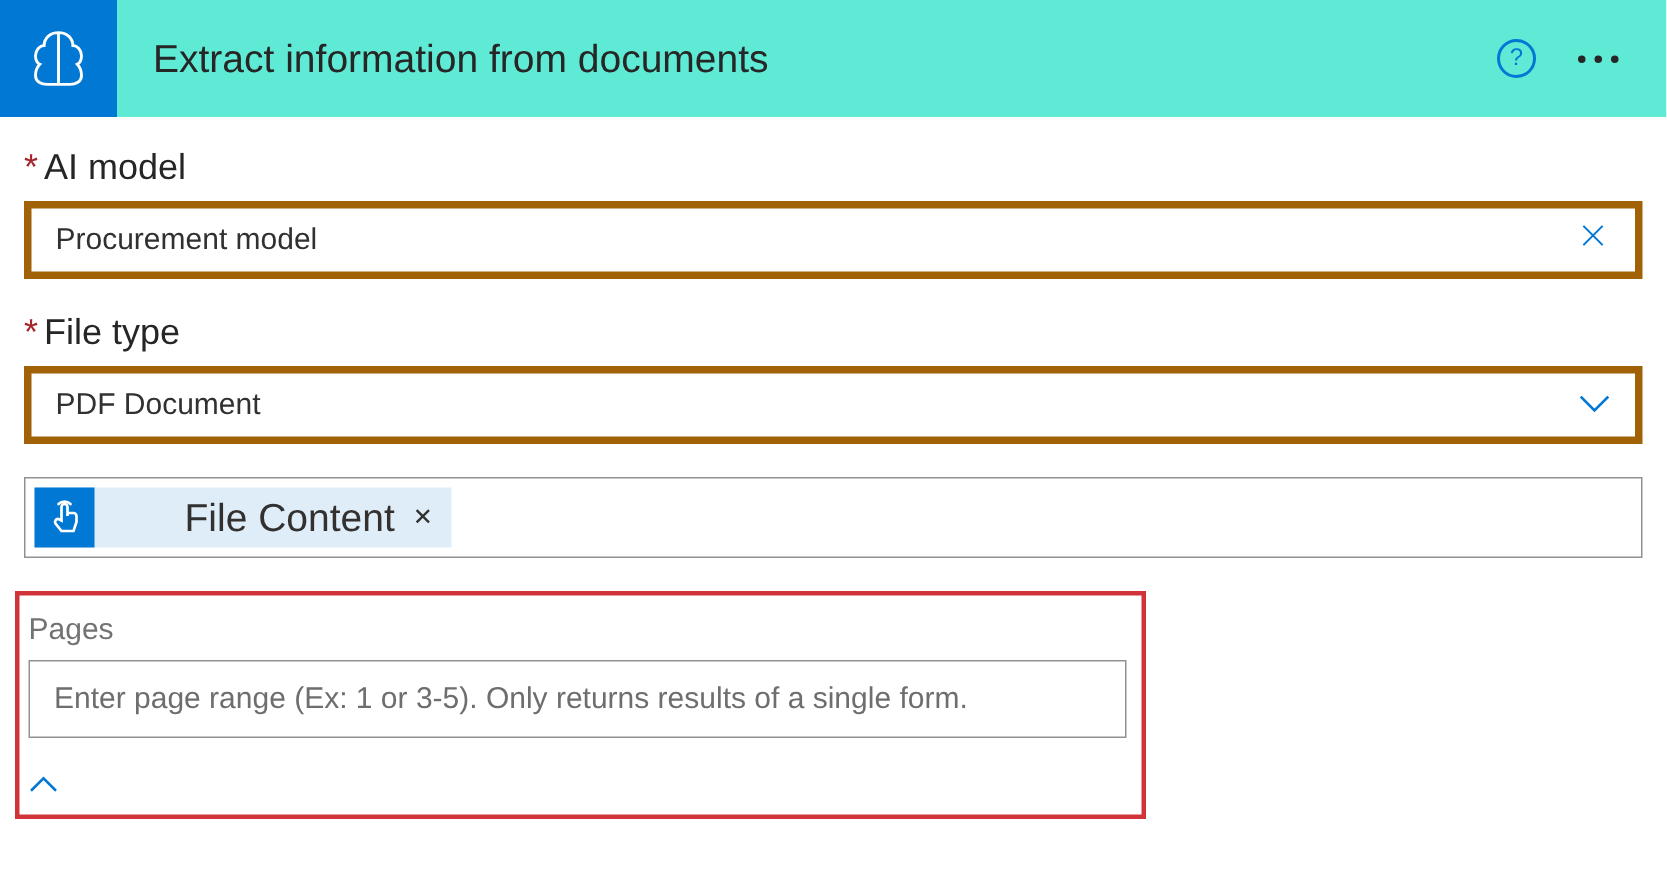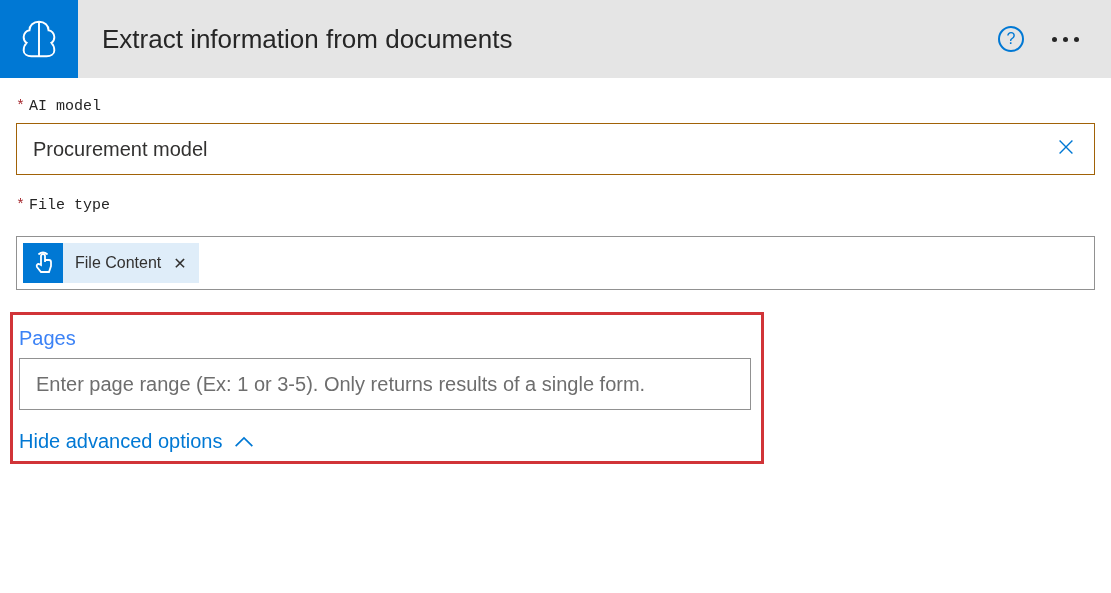--- a/index.html
+++ b/index.html
@@ -2,21 +2,21 @@
 <html><head>
   <meta charset="utf-8">
   <style>
     * { margin: 0; padding: 0; box-sizing: border-box; }
     body {
       font-family: "Segoe UI", -apple-system, sans-serif;
       background: #fff;
       width: 1111px;
     }
     .header {
-      background: #e5e5e5;
+      background: #5eead4;
       display: flex;
       align-items: center;
       height: 78px;
       padding: 0;
     }
     .header-icon-box {
       width: 78px;
       height: 78px;
       background: #0078d4;
       display: flex;
@@ -60,32 +60,31 @@
       background: #262626;
       border-radius: 50%;
     }
     .content {
       padding: 20px 16px 0 16px;
     }
     .field {
       margin-bottom: 22px;
     }
     .field-label {
-      font-size: 15px;
+      font-size: 24px;
       color: #262626;
       margin-bottom: 8px;
       display: block;
-      font-family: Liberation Mono, monospace;
     }
     .required {
       color: #a4262c;
       margin-right: 4px;
     }
     .input-box {
-      border: 1px solid #a16207;
+      border: 5px solid #a16207;
       height: 52px;
       display: flex;
       align-items: center;
       padding: 0 16px;
       font-size: 20px;
       color: #323130;
       justify-content: space-between;
       cursor: pointer;
     }
     .input-val { flex: 1; }
@@ -117,39 +116,40 @@
     .token-icon {
       width: 40px;
       height: 40px;
       background: #0078d4;
       display: flex;
       align-items: center;
       justify-content: center;
       margin-right: 12px;
     }
     .token-label {
-      font-size: 16px;
+      font-size: 26px;
       color: #323130;
       margin-right: 8px;
+      margin-left: 48px;
     }
     .token-remove {
       font-size: 16px;
       color: #323130;
       cursor: pointer;
       padding: 0 4px;
     }
     .highlight-box {
       border: 3px solid #d13438;
       padding: 12px 10px 8px 6px;
       margin-left: -6px;
       margin-right: -10px;
     }
     .plain-label {
       font-size: 20px;
-      color: #3b82f6;
+      color: #737373;
       margin-bottom: 8px;
       display: block;
     }
     .text-input {
       border: 1px solid #919191;
       height: 52px;
       width: 100%;
       padding: 16px 16px;
       font-size: 20px;
       font-family: inherit;
@@ -200,20 +200,28 @@
       <span class="clear-x">
         <svg width="22" height="22" viewBox="0 0 24 24" fill="none" stroke="#0078d4" stroke-width="1.5">
             <path d="M5 5 L19 19 M19 5 L5 19"></path>
           </svg>
       </span>
     </div>
   </div>
 
   <div class="field">
     <label class="field-label"><span class="required">*</span><span>File type</span></label>
+    <div class="input-box">
+      <span class="input-val">PDF Document</span>
+      <span class="chevron-down">
+        <svg width="22" height="14" viewBox="0 0 24 14" fill="none" stroke="#0078d4" stroke-width="2">
+            <path d="M2 2 L12 12 L22 2"></path>
+          </svg>
+      </span>
+    </div>
   </div>
 
   <div class="field">
     <div class="token-container">
       <div class="token">
         <div class="token-icon">
           <svg width="24" height="24" viewBox="0 0 24 24" fill="none" stroke="#fff" stroke-width="1.8">
             <path d="M10 11 V5 a2 2 0 0 1 4 0 v6"></path>
             <path d="M10 11 v3 l-2 -1 a2 2 0 0 0 -2 3 l4 5 h8 l2 -6 v-4 a2 2 0 0 0 -2 -2 h-4"></path>
             <path d="M8 3 a6 6 0 0 1 8 0" stroke-linecap="round"></path>
@@ -225,21 +233,20 @@
     </div>
   </div>
 
   <div class="highlight-wrap">
     <div class="highlight-box">
       <div class="field" style="margin-bottom:0">
         <label class="plain-label">Pages</label>
         <input type="text" class="text-input" placeholder="Enter page range (Ex: 1 or 3-5). Only returns results of a single form." style="">
       </div>
       <div class="link-toggle">
-        <span>Hide advanced options</span>
         <span class="chevron-up">
           <svg width="20" height="12" viewBox="0 0 24 14" fill="none" stroke="#0078d4" stroke-width="2">
               <path d="M2 12 L12 2 L22 12"></path>
             </svg>
         </span>
       </div>
     </div>
   </div>
 </div>
 

